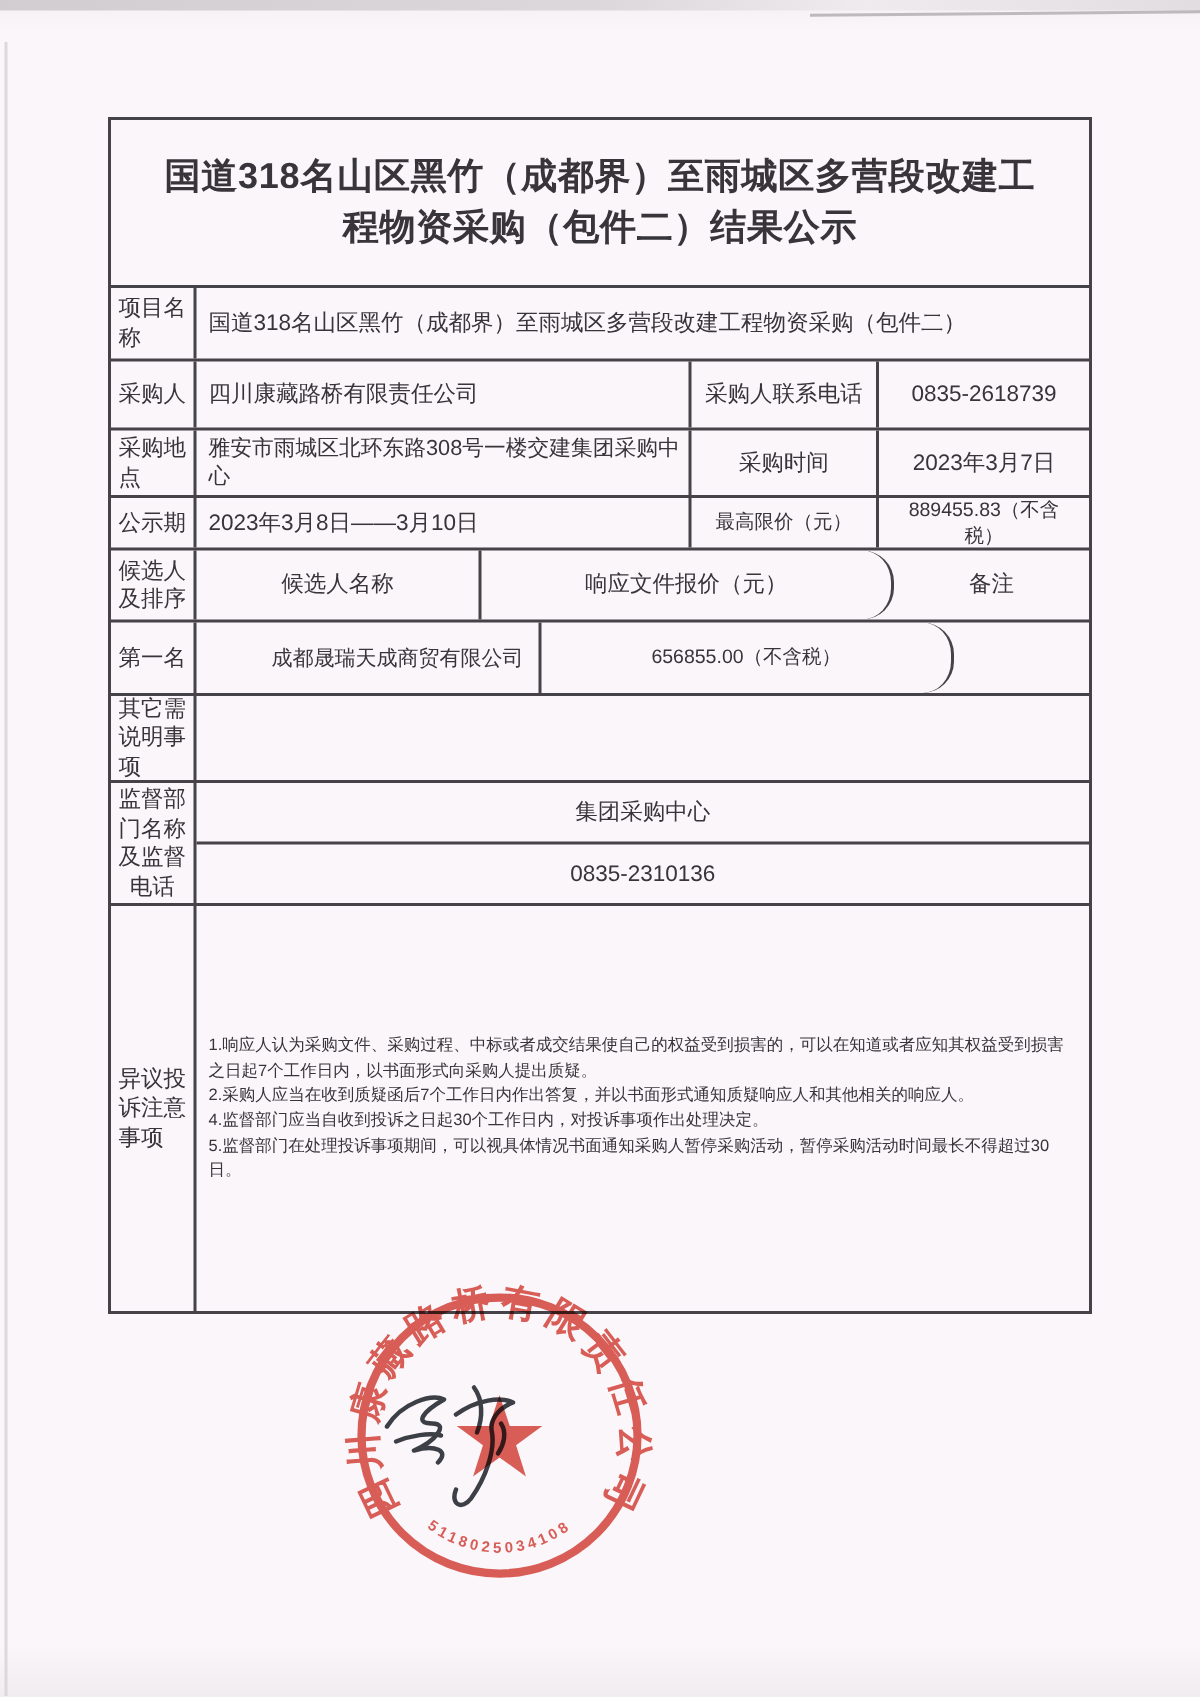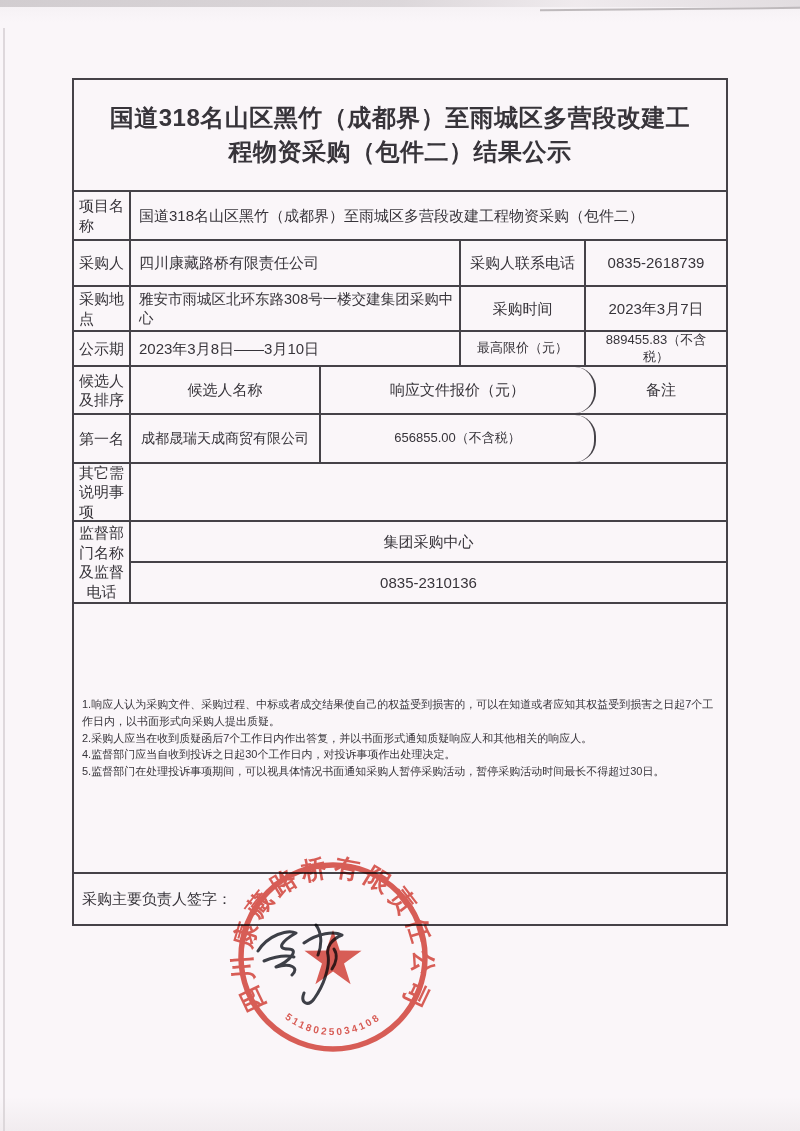--- a/index.html
+++ b/index.html
@@ -74,21 +74,21 @@
   .h-obj{height:270px;}
   .h-sig{height:50px;}
 
   .title-cell{
     width:100%;justify-content:center;text-align:center;
     font-weight:bold;font-size:24px;line-height:34px;
     padding:0 26px;letter-spacing:.5px;
   }
   .addr{font-size:14.5px;padding-right:2px;}
   .small{font-size:13px;}
-  .name-1{font-size:14px;white-space:nowrap;}
+  .name-1{font-size:14px;white-space:nowrap;margin-left:40px;}
   .name-2{font-size:12.5px;letter-spacing:-.3px;white-space:nowrap;padding:4px 2px;}
 
   .sup-stack{flex-direction:column;align-items:stretch;padding:0;}
   .sup-sub{
     flex:1;display:flex;align-items:center;justify-content:center;text-align:center;
   }
   .sup-sub.top{border-bottom:2px solid var(--line);}
 
   .obj-content{
     flex-direction:column;align-items:flex-start;justify-content:center;
@@ -173,31 +173,29 @@
 
     <div class="row h-sup">
       <div class="cell w-label label-center">监督部门名称及监督电话</div>
       <div class="cell flex1 last sup-stack">
         <div class="sup-sub top">集团采购中心</div>
         <div class="sup-sub">0835-2310136</div>
       </div>
     </div>
 
     <div class="row h-obj">
+      <div class="cell w-label">异议投诉注意事项</div>
       <div class="cell flex1 last obj-content">
         <div>1.响应人认为采购文件、采购过程、中标或者成交结果使自己的权益受到损害的，可以在知道或者应知其权益受到损害之日起7个工作日内，以书面形式向采购人提出质疑。</div>
         <div>2.采购人应当在收到质疑函后7个工作日内作出答复，并以书面形式通知质疑响应人和其他相关的响应人。</div>
         <div>4.监督部门应当自收到投诉之日起30个工作日内，对投诉事项作出处理决定。</div>
         <div>5.监督部门在处理投诉事项期间，可以视具体情况书面通知采购人暂停采购活动，暂停采购活动时间最长不得超过30日。</div>
       </div>
     </div>
 
-    <div class="row h-sig">
-      <div class="cell last sig-cell">采购主要负责人签字：</div>
-    </div>
 
   </div>
 
   <svg class="sig-svg" viewBox="0 0 150 125">
     <g fill="none" stroke="#23262e" stroke-width="3" stroke-linecap="round" stroke-linejoin="round">
       <path d="M28 48 C38 32, 58 26, 66 30 C52 38, 46 46, 58 46 C70 46, 60 58, 46 64 C60 60, 70 64, 62 72"></path>
       <path d="M34 58 C44 54, 56 52, 64 54"></path>
       <path d="M86 22 C92 30, 92 42, 88 52"></path>
       <path d="M74 40 C88 30, 104 28, 112 32 C102 36, 96 44, 98 52 C100 64, 94 82, 84 96 C78 104, 70 100, 74 90"></path>
       <path d="M104 46 C108 52, 106 60, 102 66"></path>

